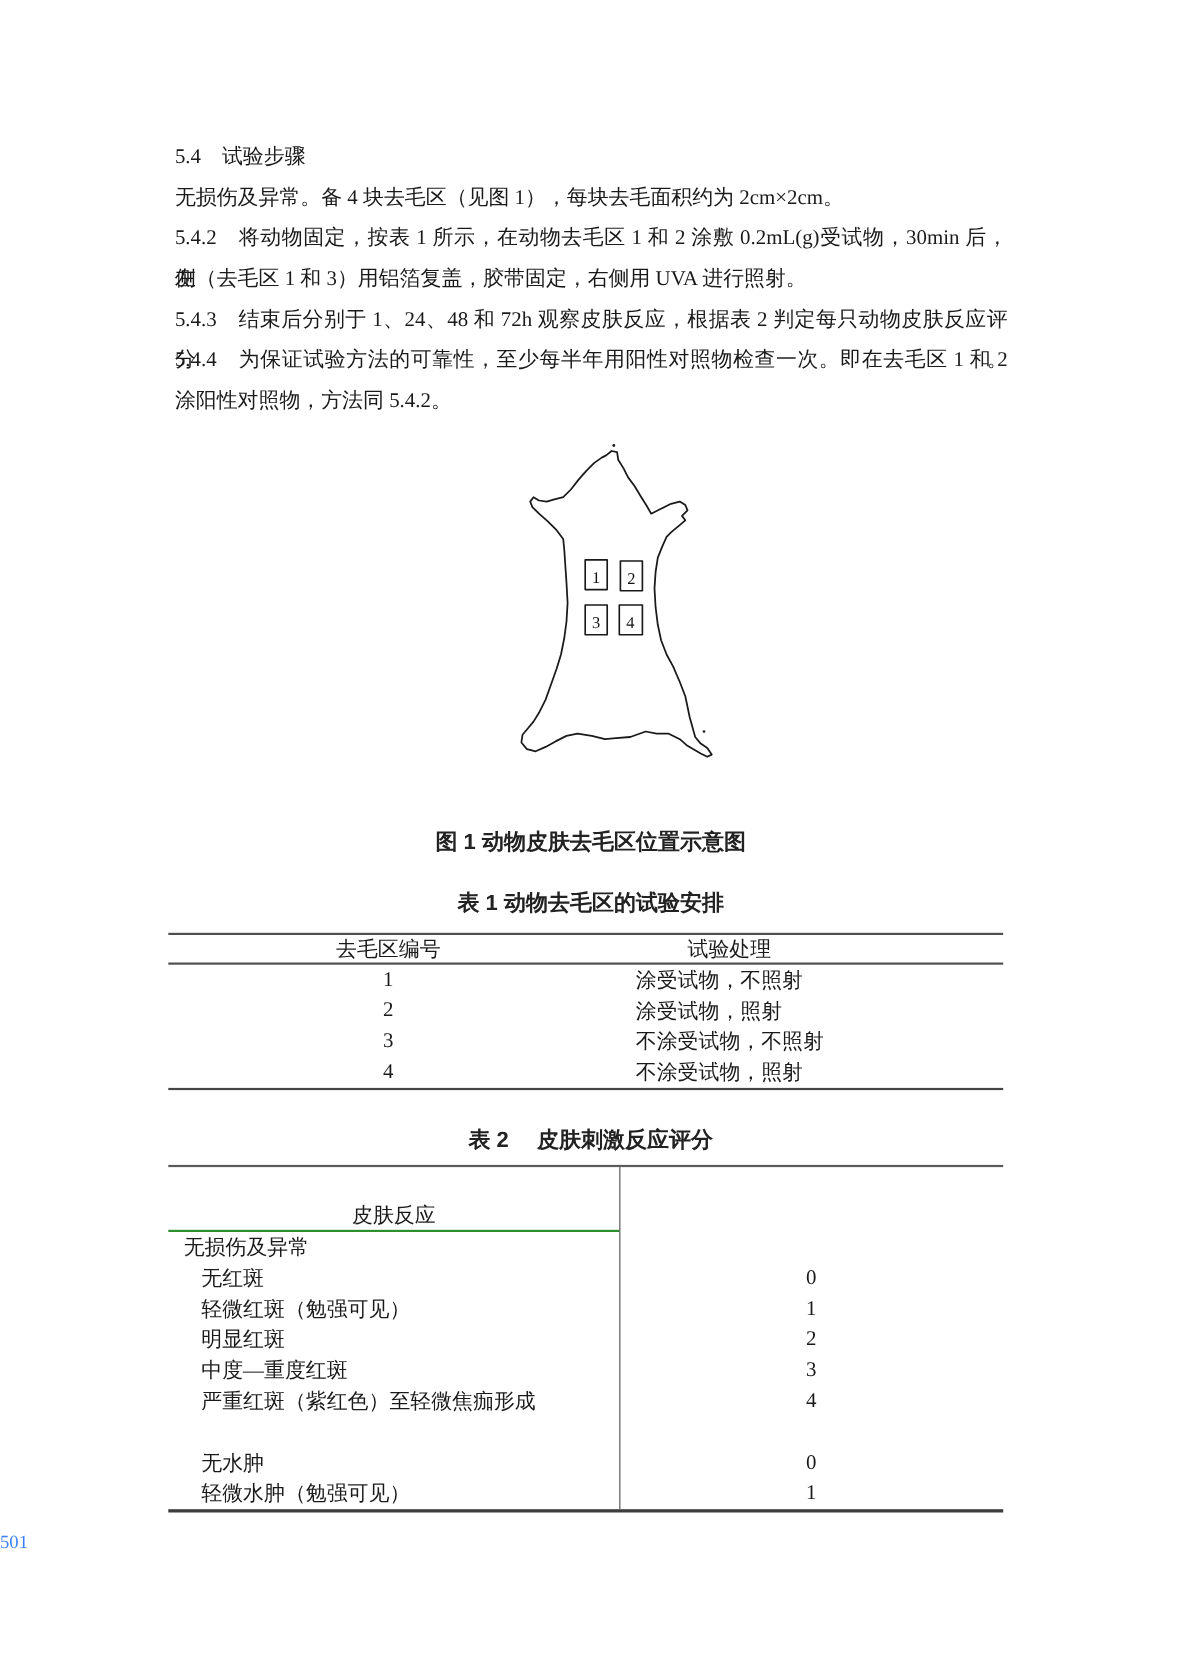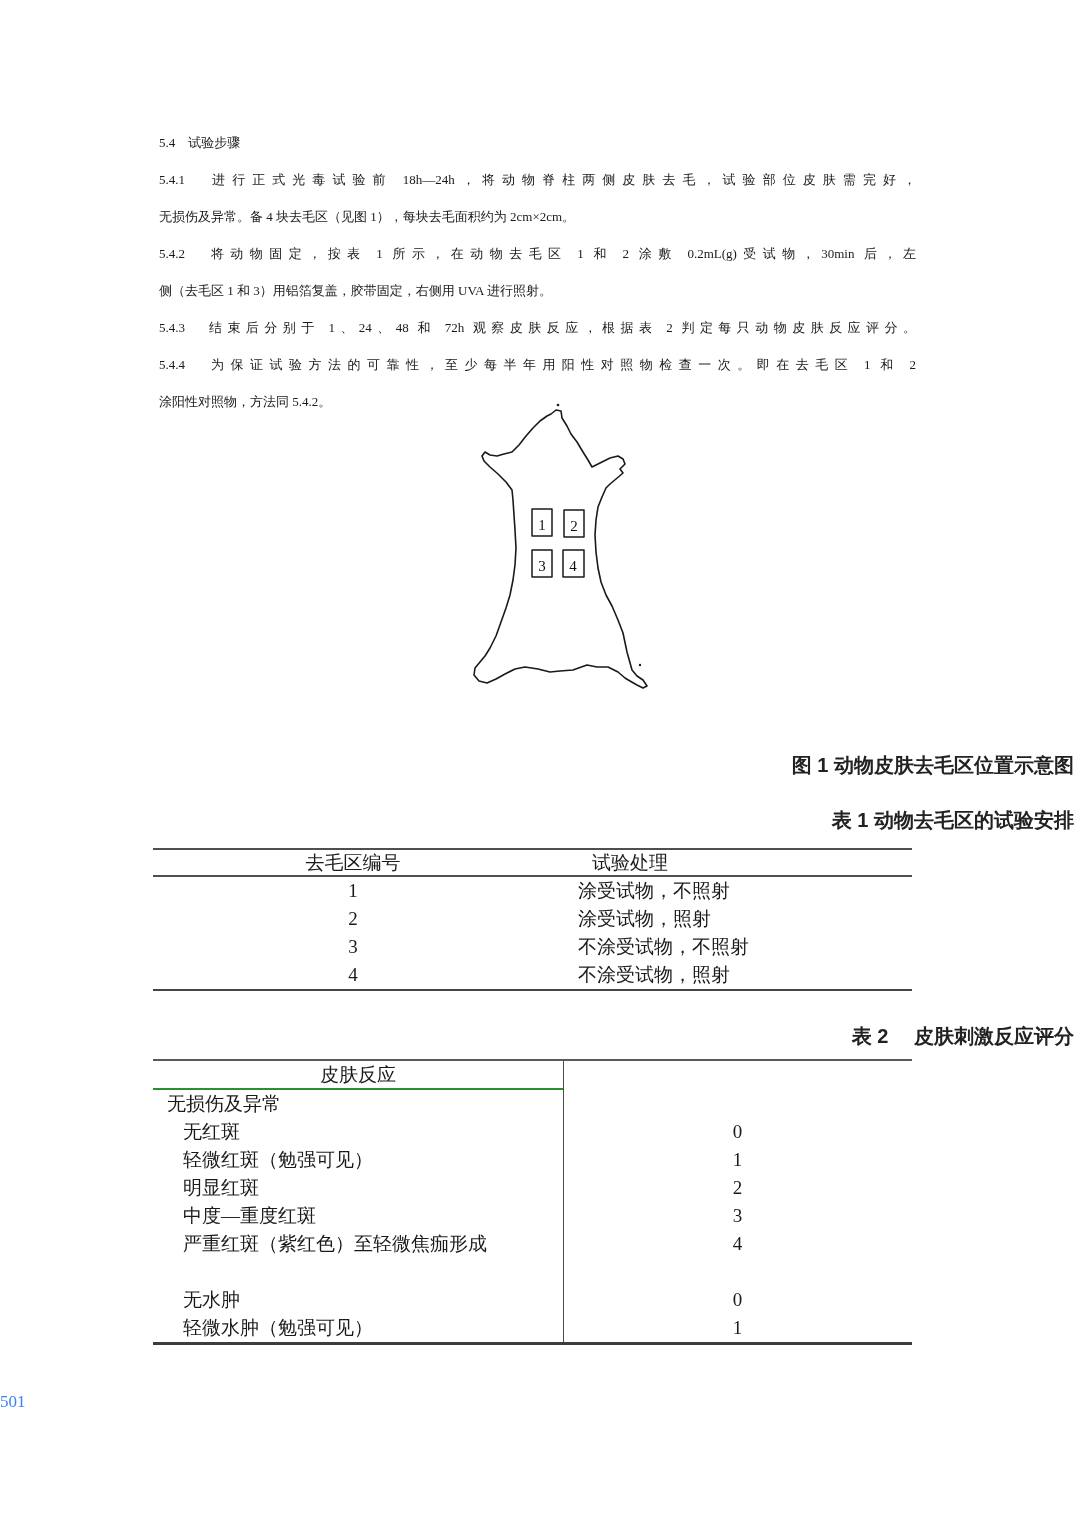--- a/index.html
+++ b/index.html
@@ -9,59 +9,59 @@
     background:#ffffff;
     font-family:"Liberation Serif","DejaVu Serif",serif;
     color:#1a1a1a;
     overflow:hidden;
   }
   * { box-sizing:border-box; }
 
   
   .body-text {
     position:absolute; left:159px; top:124px; width:757px;
-    font-size:13px; line-height:37px;
+    font-size:19px; line-height:37px;
   }
   .line { height:37px; white-space:nowrap; }
   .line.just { white-space:normal; text-align:justify; text-align-last:justify; }
 
   
   .figure { position:absolute; left:430px; top:390px; width:300px; height:320px; }
   .figure svg { display:block; }
 
   .caption {
     position:absolute; left:0; width:100%;
-    text-align:right;
+    text-align:center;
     font-family:"Liberation Sans","DejaVu Sans",sans-serif;
     font-weight:bold; font-size:20px; color:#222;
   }
   .fig-cap  { top:752px; }
   .t1-title { top:807px; }
   .t2-title { top:1023px; }
 
   
   .t1 {
     position:absolute; left:153px; top:848px; width:759px;
     border-top:2px solid #4f4f4f; border-bottom:2px solid #454545;
     font-size:19px;
   }
-  .t1 .hdr { display:flex; height:27px; align-items:center; border-bottom:2px solid #4f4f4f; }
+  .t1 .hdr { display:flex; height:27px; align-items:center; border-bottom:2px solid #4f4f4f;gap:33px; }
   .t1 .row { display:flex; height:28px; align-items:center; }
   .t1 .c1 { width:400px; text-align:center; }
   .t1 .c2 { flex:1;margin-left:25px; }
   .t1 .hdr .c2 { padding-left:14px; }
 
   
   .t2 {
     position:absolute; left:153px; top:1059px; width:759px;
     border-top:2px solid #5a5a5a; border-bottom:3px solid #3d3d3d;
     font-size:19px;
   }
   .t2 .divider { position:absolute; left:410px; top:0; bottom:0; width:1px; background:#4a4a4a; }
-  .t2 .hdr { display:flex; height:29px; align-items:stretch; }
+  .t2 .hdr { display:flex; height:29px; align-items:stretch;margin-top:30px; }
   .t2 .hdr .cell { display:flex; align-items:center; justify-content:center; }
   .t2 .hdr .c1 { width:410px; border-bottom:2.5px solid #2f8f2f; }
   .t2 .hdr .c2 { flex:1; border-bottom:2px solid #5a5a5a; }
   .t2 .row { display:flex; height:28px; align-items:center; }
   .t2 .row .c1 { width:410px; }
   .t2 .row.group .c1 { padding-left:14px; }
   .t2 .row.item  .c1 { padding-left:30px; }
   .t2 .row .c2 { flex:1; text-align:center; }
 
   .page-number {
@@ -69,21 +69,20 @@
     font-size:17px; color:#3b82f6;
   }
 </style>
 </head>
 <body>
 
 <div id="page">
 
   <div class="body-text">
     <div class="line">5.4　试验步骤</div>
-    <div class="line just">5.4.1　进行正式光毒试验前 18h—24h，将动物脊柱两侧皮肤去毛，试验部位皮肤需完好，</div>
     <div class="line">无损伤及异常。备 4 块去毛区（见图 1），每块去毛面积约为 2cm×2cm。</div>
     <div class="line just">5.4.2　将动物固定，按表 1 所示，在动物去毛区 1 和 2 涂敷 0.2mL(g)受试物，30min 后，左</div>
     <div class="line">侧（去毛区 1 和 3）用铝箔复盖，胶带固定，右侧用 UVA 进行照射。</div>
     <div class="line just">5.4.3　结束后分别于 1、24、48 和 72h 观察皮肤反应，根据表 2 判定每只动物皮肤反应评分。</div>
     <div class="line just">5.4.4　为保证试验方法的可靠性，至少每半年用阳性对照物检查一次。即在去毛区 1 和 2</div>
     <div class="line">涂阳性对照物，方法同 5.4.2。</div>
   </div>
 
   <div class="figure">
     <svg width="300" height="320" viewBox="0 0 300 320">

